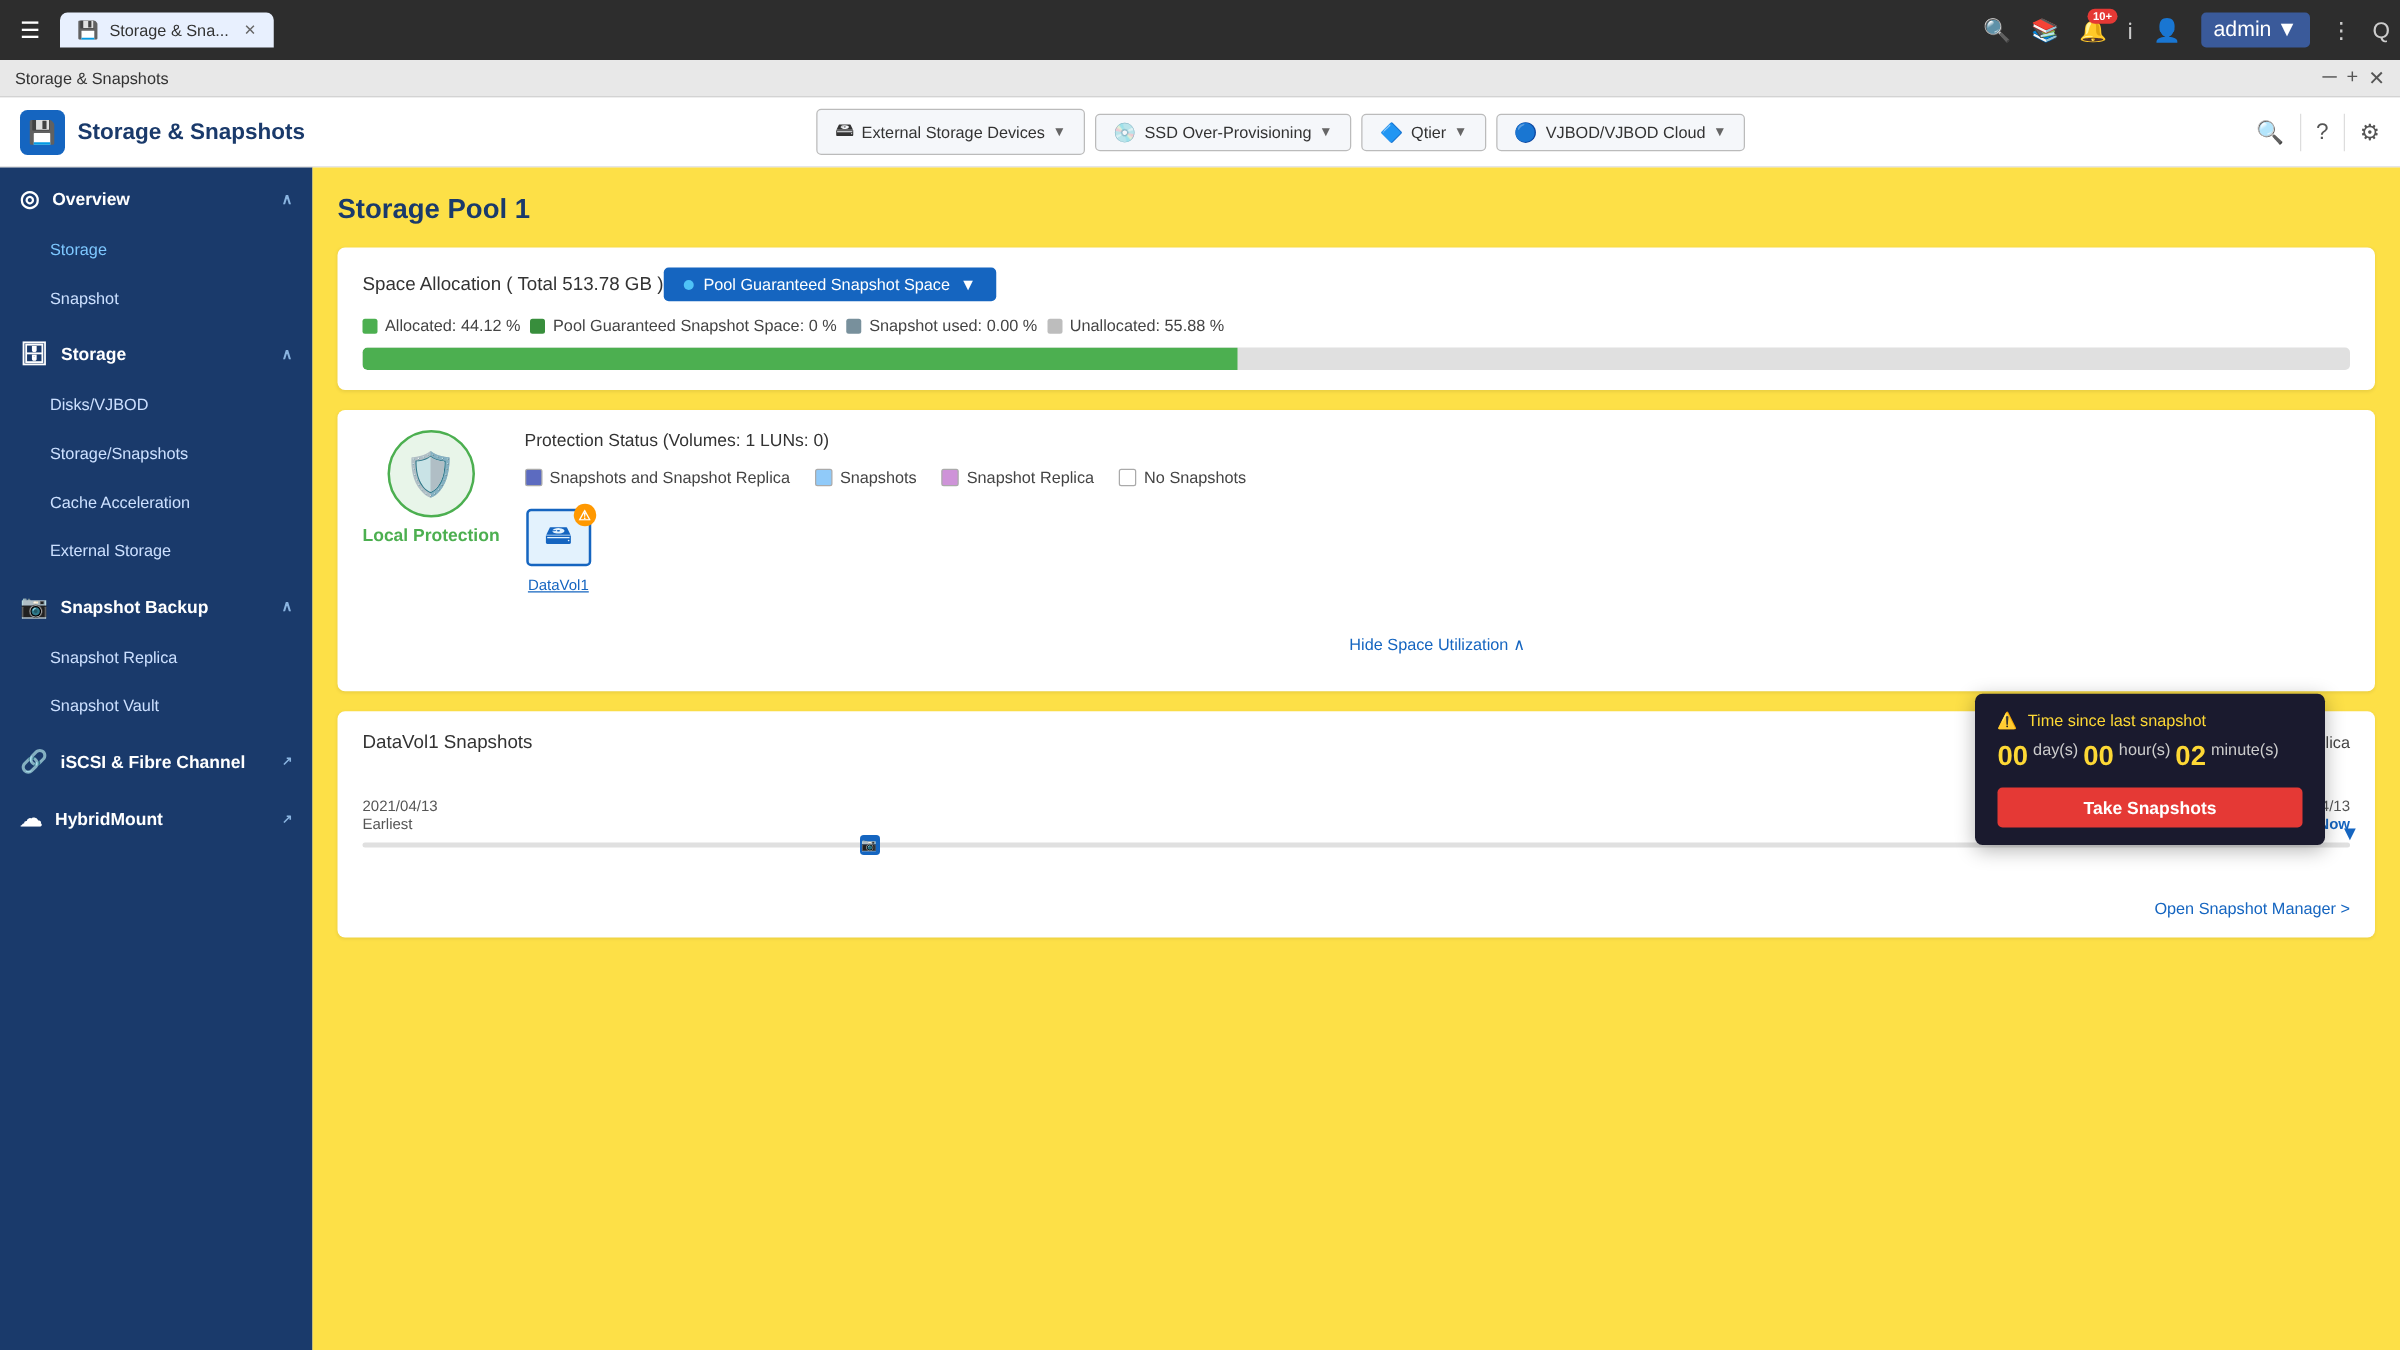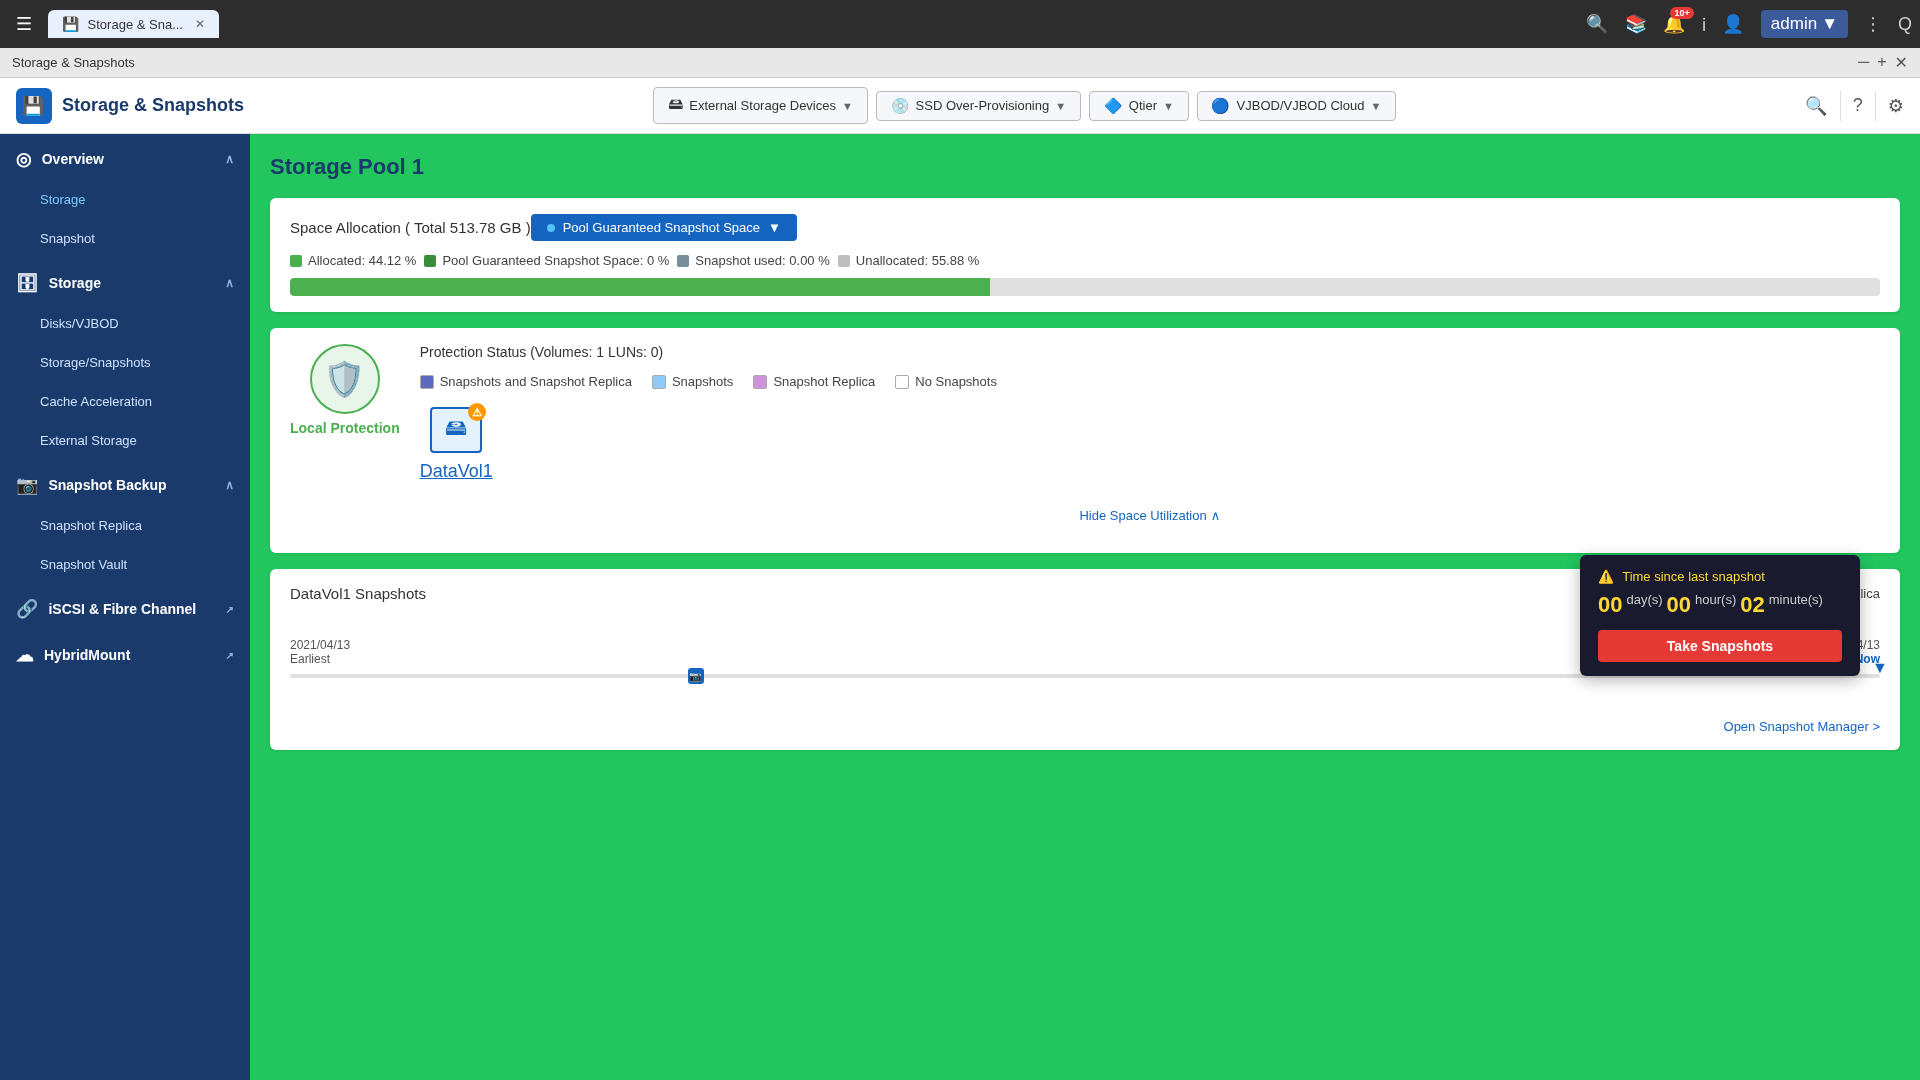--- a/index.html
+++ b/index.html
@@ -183,21 +183,21 @@
     .sidebar-item.sub.active-sub {
       color: #7ec8ff;
     }
     .sidebar-section-icon { font-size: 18px; }
     .sidebar-chevron { margin-left: auto; font-size: 12px; color: #8ab4e0; }
     .sidebar-external-icon { font-size: 10px; color: #8ab4e0; margin-left: auto; }
 
     
     .content {
       flex: 1;
-      background: #22c55e;
+      background: #fde047;
       overflow-y: auto;
       padding: 20px;
     }
 
     .pool-title {
       font-size: 22px;
       font-weight: 600;
       color: #1a3a6b;
       margin-bottom: 18px;
     }
@@ -347,21 +347,21 @@
       width: 18px;
       height: 18px;
       display: flex;
       align-items: center;
       justify-content: center;
       font-size: 11px;
       color: #fff;
       font-weight: bold;
     }
     .volume-name {
-      font-size: 18px;
+      font-size: 12px;
       color: #1565c0;
       text-decoration: underline;
       cursor: pointer;
     }
 
     
     .hide-space-util {
       text-align: center;
       margin-top: 8px;
     }

